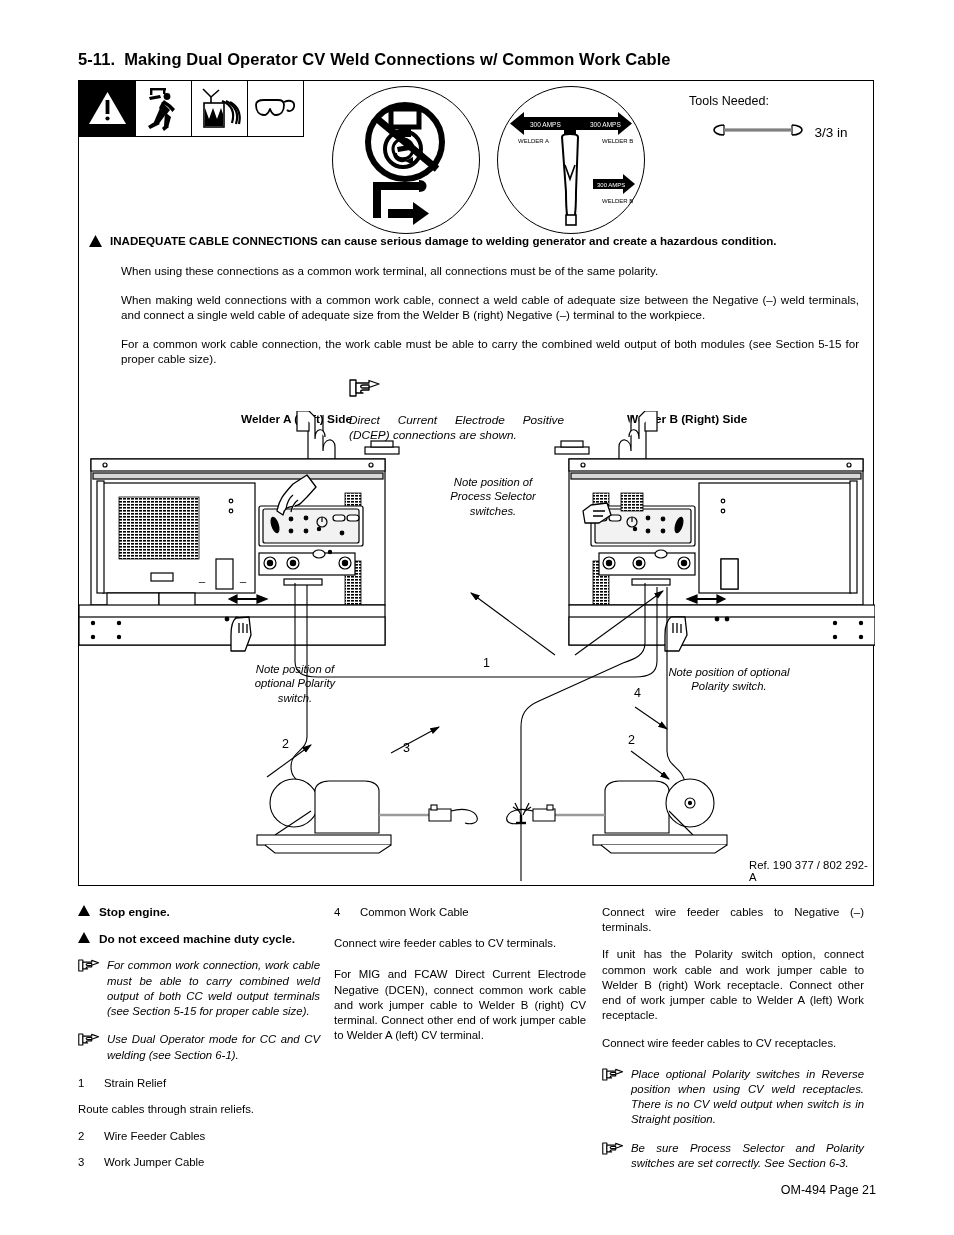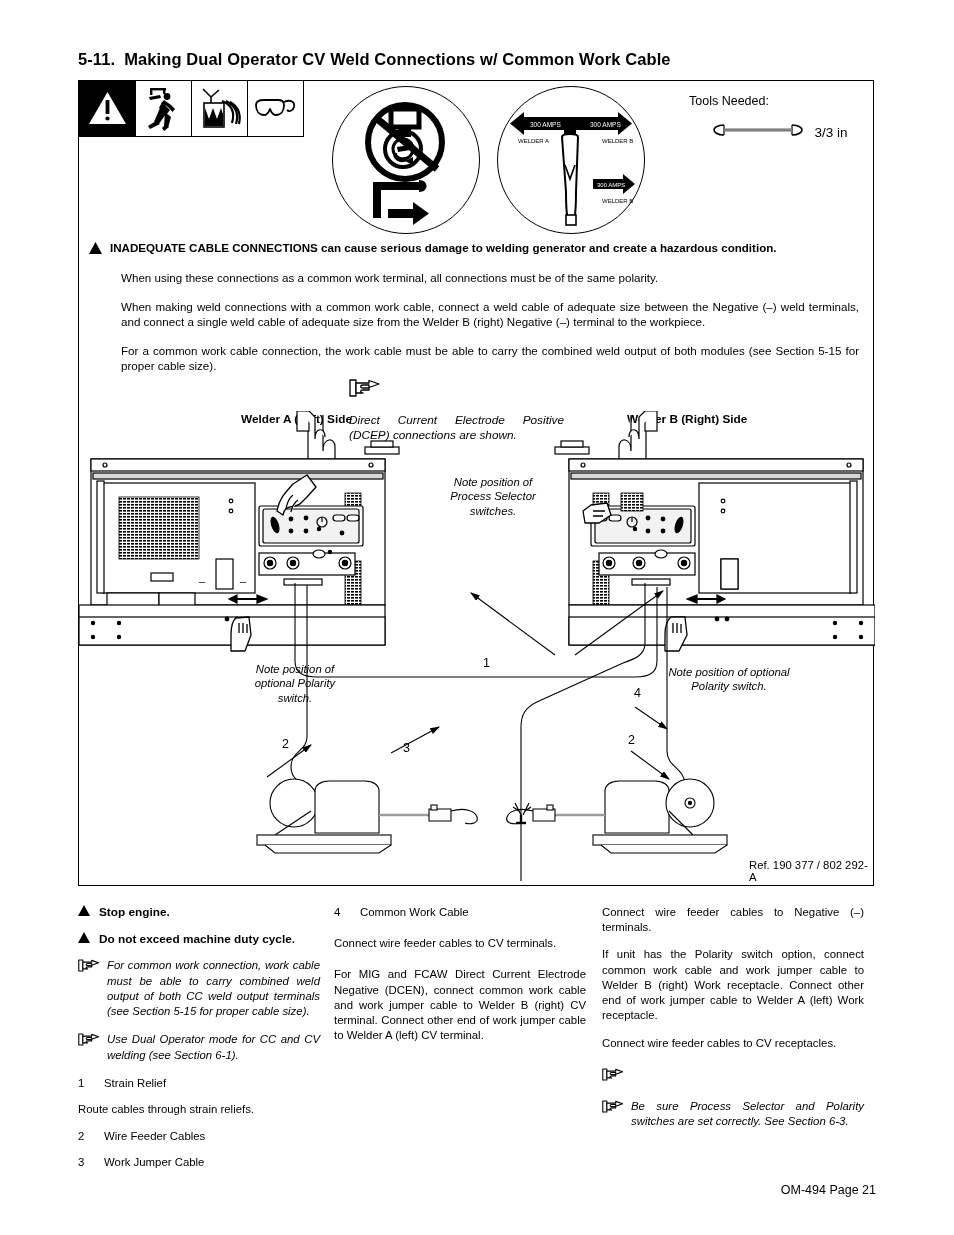--- a/index.html
+++ b/index.html
@@ -42,21 +42,21 @@
   #circ-no-parallel{left:253px;top:5px;width:148px;height:148px;}
   #circ-amps{left:418px;top:5px;width:148px;height:148px;}
 
   
   .tools{position:absolute;left:610px;top:13px;width:180px;text-align:left;}
   .tools-label{font-size:12.5px;}
   .tools-line{margin-top:14px;display:flex;align-items:center;justify-content:center;gap:8px;}
   .tools-size{font-size:13.5px;}
 
   
-  .warn-block{position:absolute;left:10px;top:160px;width:776px;}
+  .warn-block{position:absolute;left:10px;top:153px;width:776px;}
   .warn-head{
     display:flex;align-items:flex-start;gap:8px;
     font-size:11.6px;font-weight:bold;line-height:1.25;
   }
   .warn-tri{flex:0 0 auto;margin-top:1px;}
   .body-p{
     font-size:11.6px;line-height:1.33;margin-top:13px;
     text-align:justify;padding-left:32px;padding-right:6px;
   }
 
@@ -566,20 +566,21 @@
 
       <div class="hand-item" style="margin-top:16px">
         <span>
           <svg width="22" height="15" viewBox="0 0 32 22">
             <g fill="#fff" stroke="#000" stroke-width="1.6" stroke-linejoin="round">
               <rect x="1" y="3" width="6" height="16"></rect>
               <path d="M7 6 L20 6 L20 3.5 L30 7 L20 10.5 L20 8 L14 8 C11 8 11 11 14 11 L20 11 L20 13 L14 13 C11 13 11 16 14 16 L7 16 Z"></path>
             </g>
           </svg>
         </span>
+        <span class="txt">Place optional Polarity switches in Reverse position when using CV weld receptacles. There is no CV weld output when switch is in Straight position.</span>
       </div>
 
       <div class="hand-item">
         <span>
           <svg width="22" height="15" viewBox="0 0 32 22">
             <g fill="#fff" stroke="#000" stroke-width="1.6" stroke-linejoin="round">
               <rect x="1" y="3" width="6" height="16"></rect>
               <path d="M7 6 L20 6 L20 3.5 L30 7 L20 10.5 L20 8 L14 8 C11 8 11 11 14 11 L20 11 L20 13 L14 13 C11 13 11 16 14 16 L7 16 Z"></path>
             </g>
           </svg>

